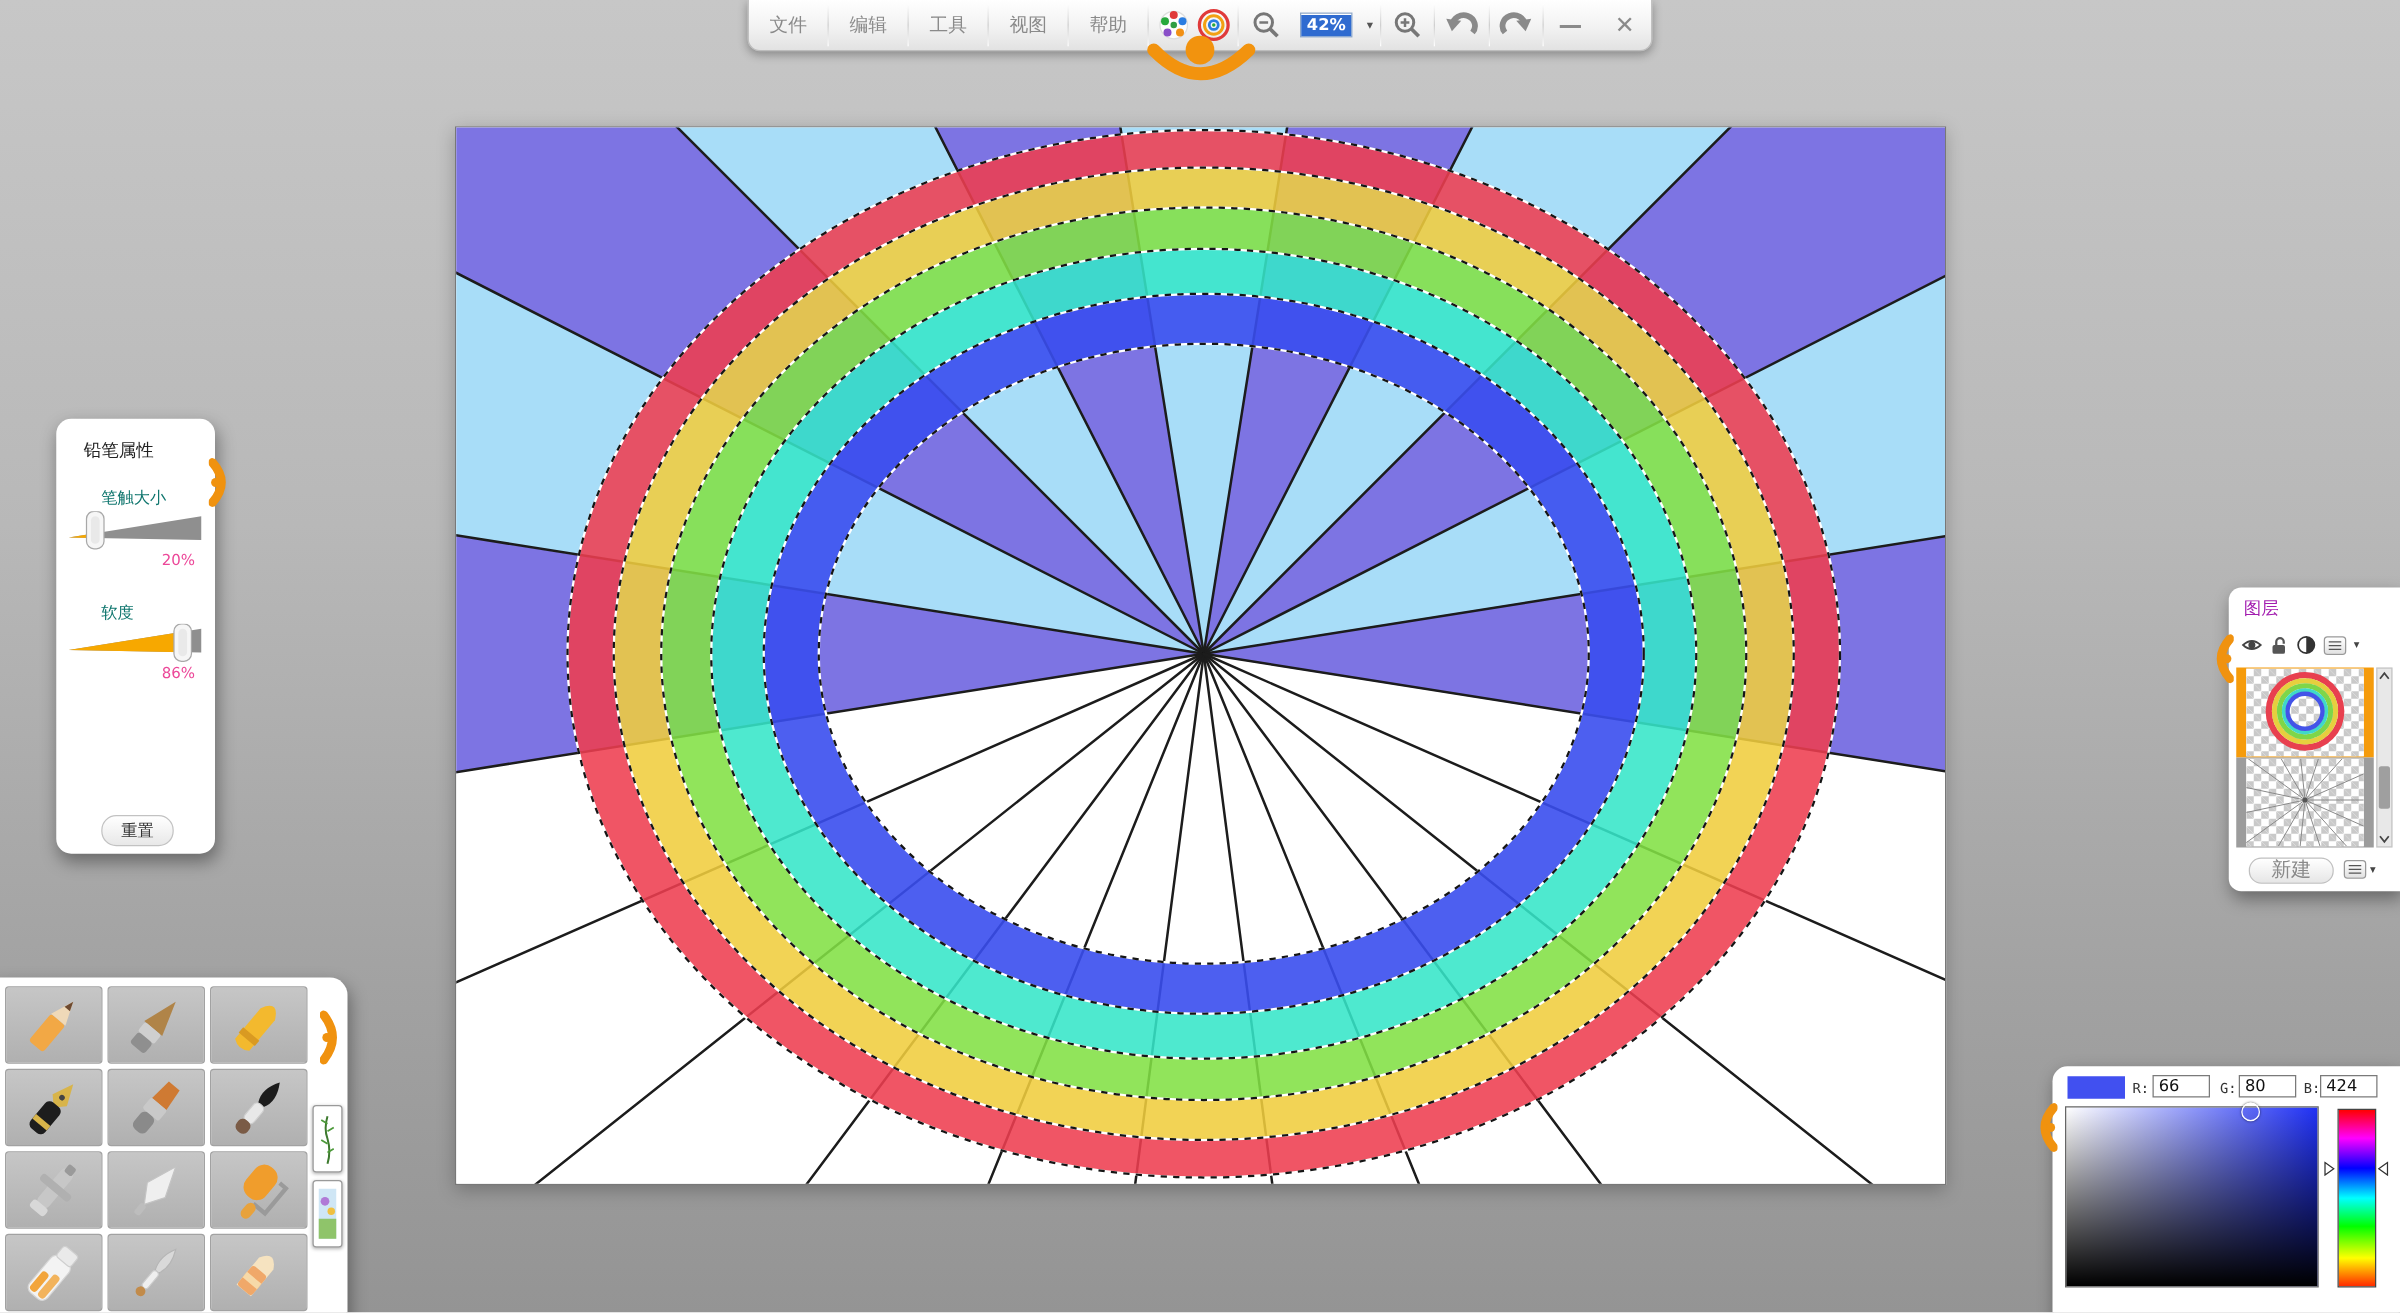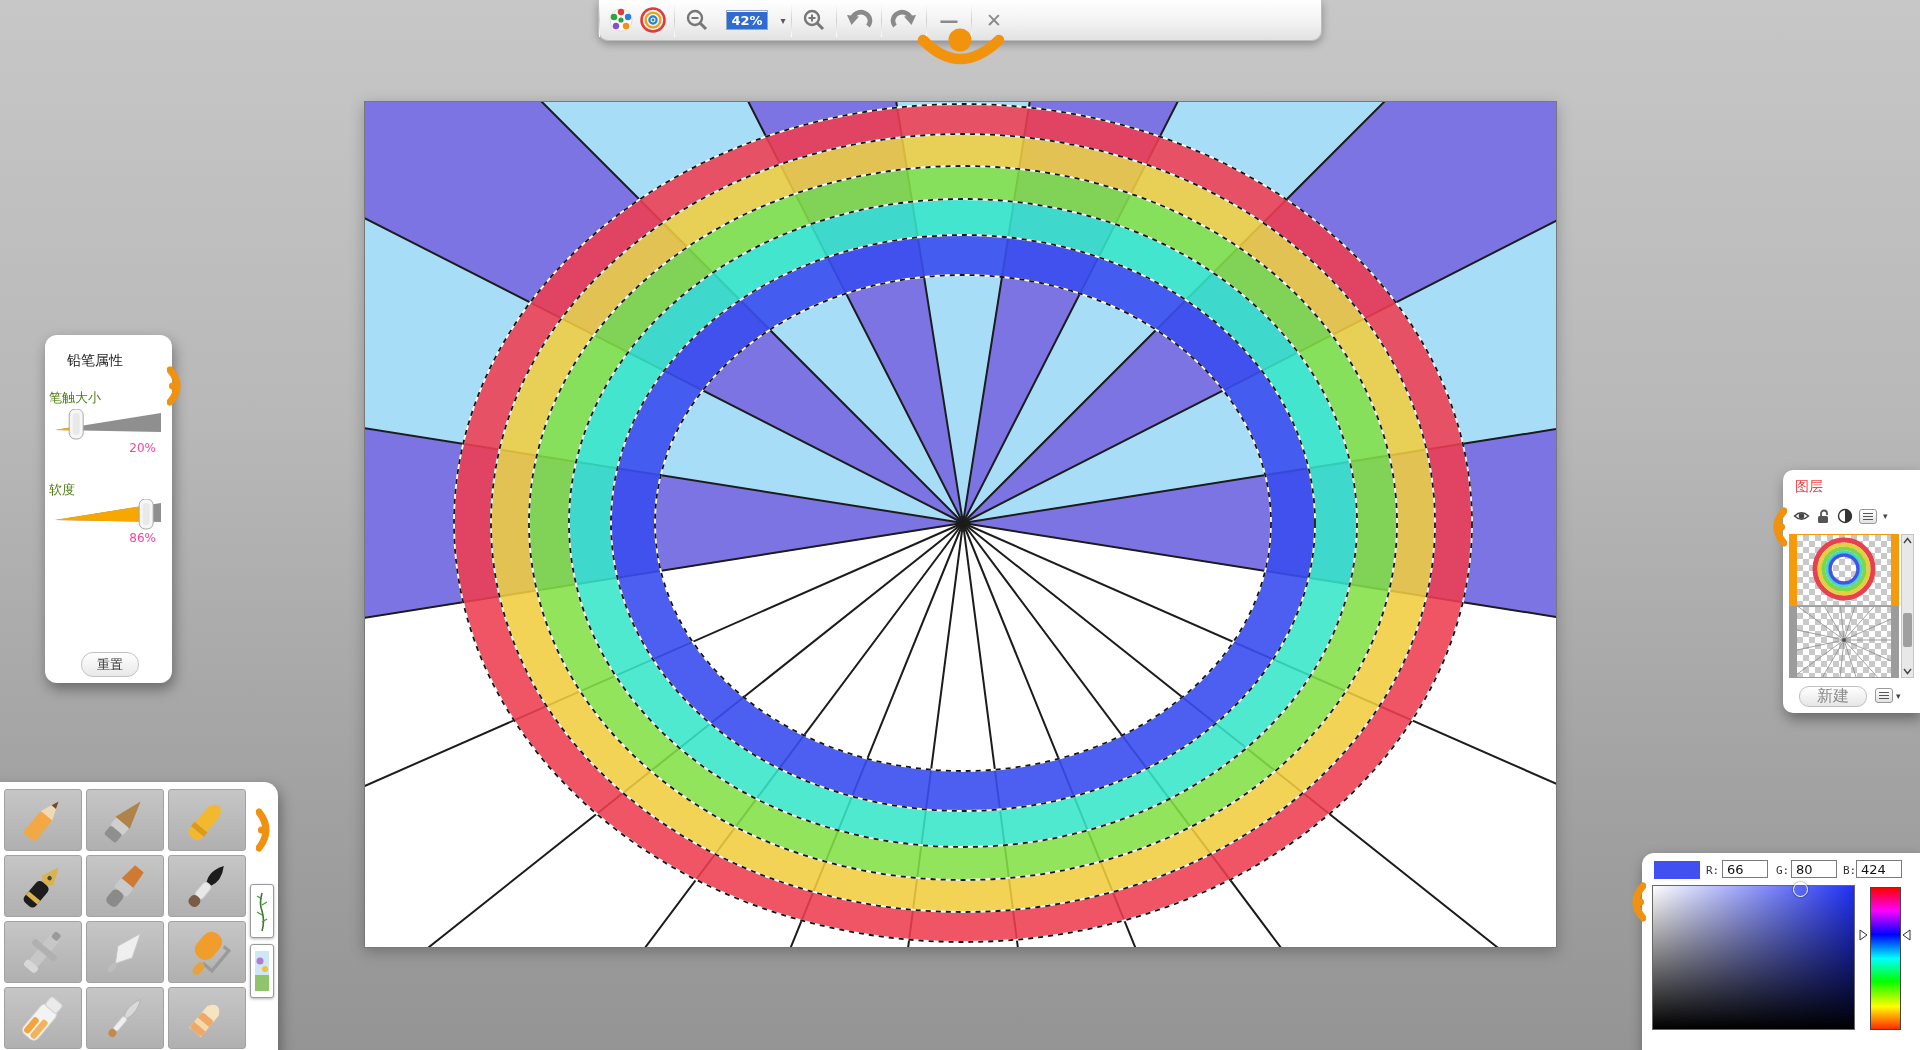--- a/index.html
+++ b/index.html
@@ -33,41 +33,41 @@
   #clown-mouth{position:absolute;left:916px;top:26px;z-index:11;pointer-events:none;}
 
   
   .panel{position:absolute;background:#fff;border-radius:12px;
     box-shadow:2px 6px 14px rgba(0,0,0,.38);}
   .handle{position:absolute;z-index:2;}
 
   
   #pencil-panel{left:10px;top:335px;width:127px;height:348px;margin-left:35px;}
   #pencil-panel .p-title{position:absolute;left:22px;top:17px;font-size:14px;color:#222;}
-  .p-label{position:absolute;left:4px;font-size:13px;color:#4d7c0f;}
+  .p-label{position:absolute;left:36px;font-size:13px;color:#0f766e;}
   .p-val{position:absolute;right:16px;font-size:12px;color:#ec4899;}
   .slider-svg{position:absolute;left:8px;width:112px;height:32px;}
   #reset-btn{position:absolute;left:36px;top:317px;width:56px;height:23px;border-radius:12px;
     background:linear-gradient(180deg,#ffffff,#e8e8e8);border:1px solid #c2c2c2;
     font-size:13px;color:#333;display:flex;align-items:center;justify-content:center;}
 
   
   #tools-panel{left:-14px;top:782px;width:292px;height:290px;border-radius:14px;}
   #tool-grid{position:absolute;left:18px;top:7px;display:grid;
     grid-template-columns:repeat(3,78px);grid-auto-rows:62px;gap:4px;}
   .tool-cell{background:linear-gradient(180deg,#c6c6c6,#b0b0b0);border:1px solid #a2a2a2;
     border-radius:3px;display:flex;align-items:center;justify-content:center;}
   .tool-cell svg{width:56px;height:56px;}
   .side-btn{position:absolute;left:264px;width:22px;height:52px;background:#fff;
     border:1px solid #9a9a9a;border-radius:3px;box-shadow:0 1px 3px rgba(0,0,0,.3);
     display:flex;align-items:center;justify-content:center;}
 
   
   #layers-panel{left:1783px;top:470px;width:137px;height:243px;border-radius:10px 0 0 10px;}
-  #layers-title{position:absolute;left:12px;top:8px;font-size:14px;color:#ef4444;font-family:Liberation Mono, monospace;}
+  #layers-title{position:absolute;left:12px;top:8px;font-size:14px;color:#a21caf;font-family:Liberation Mono, monospace;}
   #layers-icons{position:absolute;left:10px;top:36px;height:20px;display:flex;align-items:center;gap:6px;color:#444;}
   .mini-box{width:18px;height:15px;border:1px solid #999;border-radius:3px;
     background:linear-gradient(180deg,#fff,#e2e2e2);display:flex;flex-direction:column;
     justify-content:center;gap:2px;padding:0 3px;box-sizing:border-box;}
   .mini-box i{display:block;height:1px;background:#555;}
   .dd-arrow{font-size:9px;color:#444;}
   #layer-list{position:absolute;left:6px;top:64px;width:110px;}
   .layer-row{height:72px;padding:1px 8px;box-sizing:border-box;}
   .layer-thumb{position:relative;width:94px;height:70px;overflow:hidden;
     background-image:linear-gradient(45deg,#c9c9c9 25%,transparent 25%,transparent 75%,#c9c9c9 75%),
@@ -153,20 +153,31 @@
         <ellipse cx="598" cy="421" rx="394" ry="324" fill="none" stroke="#ffffff" stroke-width="1.8"></ellipse>
         <ellipse cx="598" cy="421" rx="394" ry="324" fill="none" stroke="#151515" stroke-width="1.8" stroke-dasharray="5 5"></ellipse>
         <ellipse cx="598" cy="421" rx="352" ry="288" fill="none" stroke="#ffffff" stroke-width="1.8"></ellipse>
         <ellipse cx="598" cy="421" rx="352" ry="288" fill="none" stroke="#151515" stroke-width="1.8" stroke-dasharray="5 5"></ellipse>
         <ellipse cx="598" cy="421" rx="308" ry="248" fill="none" stroke="#ffffff" stroke-width="1.8"></ellipse>
         <ellipse cx="598" cy="421" rx="308" ry="248" fill="none" stroke="#151515" stroke-width="1.8" stroke-dasharray="5 5"></ellipse>
       </svg>
   </div>
 
   <div id="toolbar">
+    <div id="menu-group" style="display:flex;height:100%;">
+        <div class="tb-btn menu-item">文件</div>
+        <div class="tb-sep"></div>
+        <div class="tb-btn menu-item">编辑</div>
+        <div class="tb-sep"></div>
+        <div class="tb-btn menu-item">工具</div>
+        <div class="tb-sep"></div>
+        <div class="tb-btn menu-item">视图</div>
+        <div class="tb-sep"></div>
+        <div class="tb-btn menu-item">帮助</div>
+      </div>
     <div class="tb-sep"></div>
     <div class="eyes">
       <svg width="28" height="30">
         <circle cx="14" cy="15" r="11" fill="#fdfdfd" stroke="#ddd"></circle>
         <circle cx="14" cy="7" r="3.2" fill="#e03a3a"></circle>
         <circle cx="21" cy="12" r="3.2" fill="#2a7de1"></circle>
         <circle cx="19" cy="21" r="3.2" fill="#f29013"></circle>
         <circle cx="9" cy="21" r="3.2" fill="#8a4fc8"></circle>
         <circle cx="7" cy="12" r="3.2" fill="#27a83c"></circle>
         <circle cx="14" cy="15" r="2.6" fill="#2f9e44"></circle>

